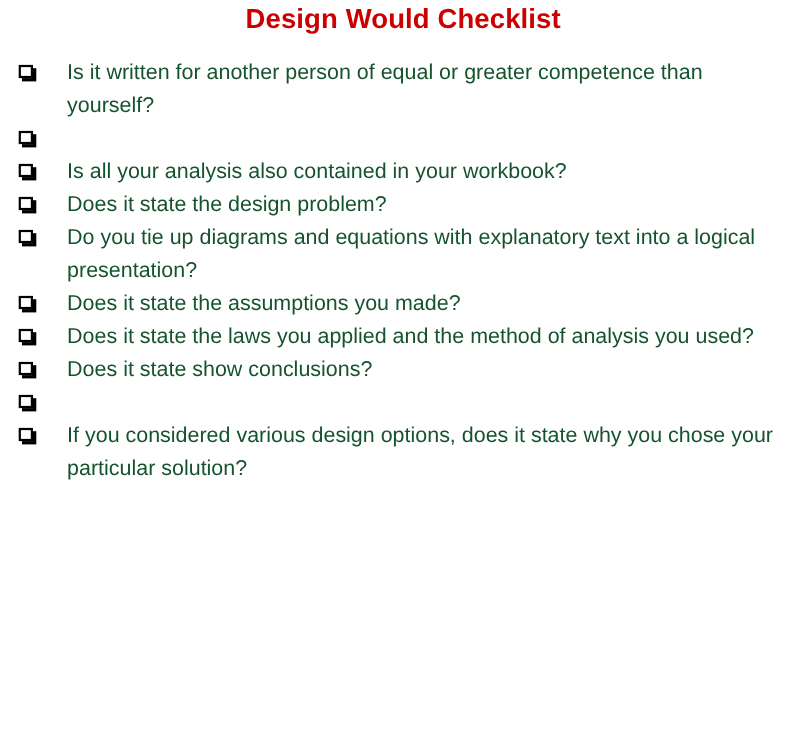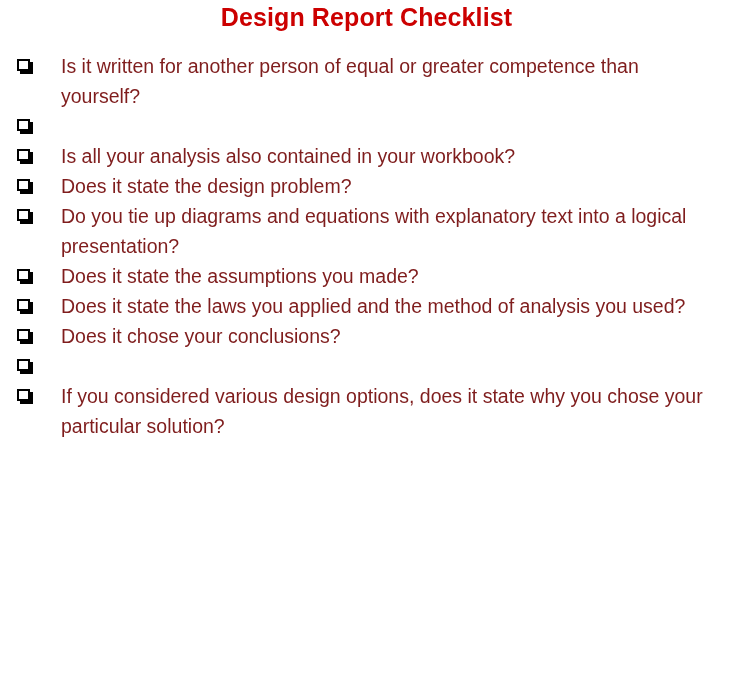--- a/index.html
+++ b/index.html
@@ -56,21 +56,21 @@
     margin: 0;
     padding: 0 21px 0 61px;
     min-height: 30px;
   }
 
   .check-item-text {
     display: block;
     font-family: "Liberation Sans", sans-serif;
     font-size: 19.5px;
     line-height: 30px;
-    color: #7f1d1d;
+    color: #14532d;
     white-space: pre-wrap;
     text-align: left;
   }
 
   
   .check-box-bullet {
     position: absolute;
     left: 17px;
     top: 8px;
     width: 13px;
@@ -94,21 +94,21 @@
     background: #ffffff;
     border: 2px solid #000000;
     box-sizing: border-box;
   }
 </style>
 </head>
 <body>
 
 <div class="slide">
 
-  <div class="slide-title">Design Report Checklist</div>
+  <div class="slide-title">Design Would Checklist</div>
 
   <ul class="checklist">
     <li class="check-item">
       <span class="check-box-bullet">
         <span class="box-shadow-layer"></span>
         <span class="box-front-layer"></span>
       </span>
       <span class="check-item-text">Is it written for another person of equal or greater competence than yourself?</span>
     </li>
     <li class="check-item">
@@ -150,21 +150,21 @@
         <span class="box-shadow-layer"></span>
         <span class="box-front-layer"></span>
       </span>
       <span class="check-item-text">Does it state the laws you applied and the method of analysis you used?</span>
     </li>
     <li class="check-item">
       <span class="check-box-bullet">
         <span class="box-shadow-layer"></span>
         <span class="box-front-layer"></span>
       </span>
-      <span class="check-item-text">Does it chose your conclusions?</span>
+      <span class="check-item-text">Does it state show conclusions?</span>
     </li>
     <li class="check-item">
       <span class="check-box-bullet">
         <span class="box-shadow-layer"></span>
         <span class="box-front-layer"></span>
       </span>
     </li>
     <li class="check-item">
       <span class="check-box-bullet">
         <span class="box-shadow-layer"></span>

